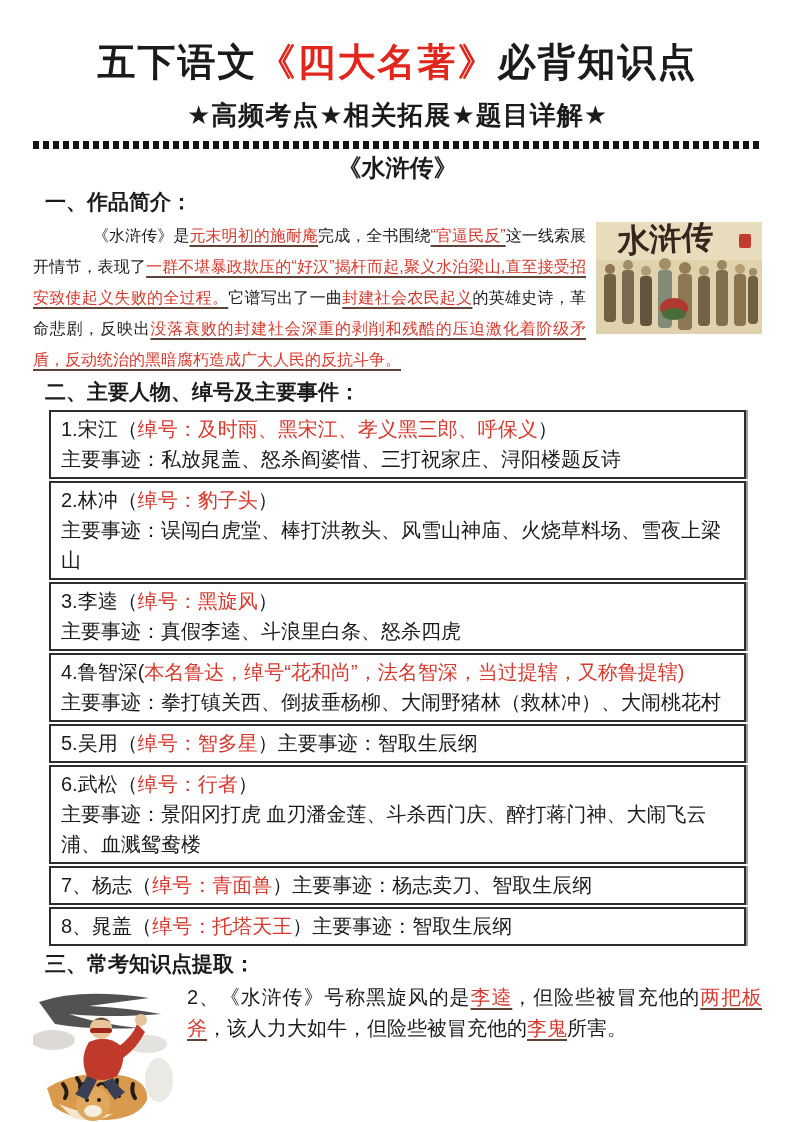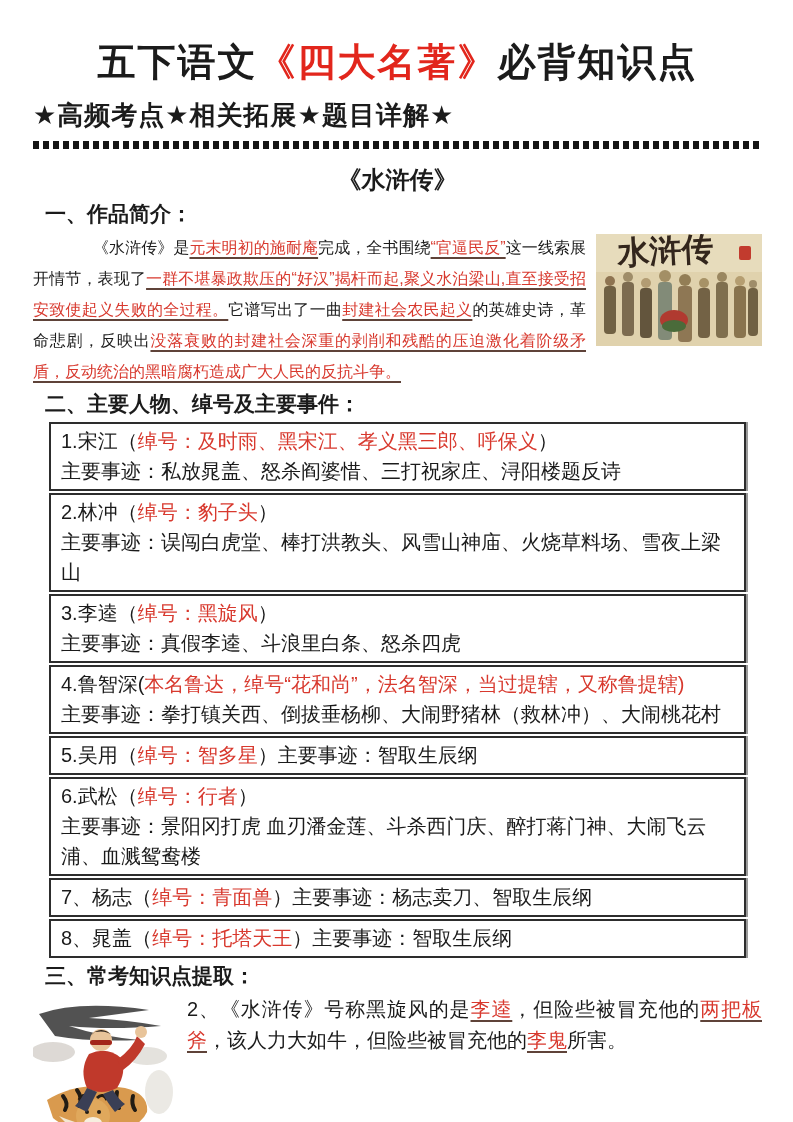--- a/index.html
+++ b/index.html
@@ -15,27 +15,27 @@
     padding:34px 31px 0 33px;
     font-family:"Liberation Sans","DejaVu Sans",sans-serif;
     color:var(--ink);
   }
   .title{
     text-align:center;font-size:38px;font-weight:900;letter-spacing:2px;
     margin:6px 0 12px;line-height:1.2;
   }
   .title .hl{color:var(--title-red);}
   .subtitle{
-    font-size:26px;font-weight:700;letter-spacing:1px;margin:0 0 8px;
+    text-align:center;font-size:26px;font-weight:700;letter-spacing:1px;margin:0 0 8px;
   }
   .dotted{
     height:8px;margin:2px 0 2px;
     background-image:repeating-linear-gradient(90deg,#141414 0 6px,transparent 6px 10px);
   }
-  .book-title{text-align:center;font-size:24px;font-weight:700;margin:15px 0 4px;}
+  .book-title{text-align:center;font-size:24px;font-weight:700;margin:3px 0 4px;}
   .sec-heading{font-size:21px;font-weight:800;margin:3px 12px 4px;}
   .intro-block{overflow:hidden;}
   .cover{
     float:right;width:166px;height:112px;margin:2px 0 6px 10px;position:relative;
   }
   .cover svg{display:block;width:100%;height:100%;}
   .intro{
     margin:0;font-size:16px;line-height:31px;text-indent:60px;text-align:justify;
   }
   .red{color:var(--red);}

